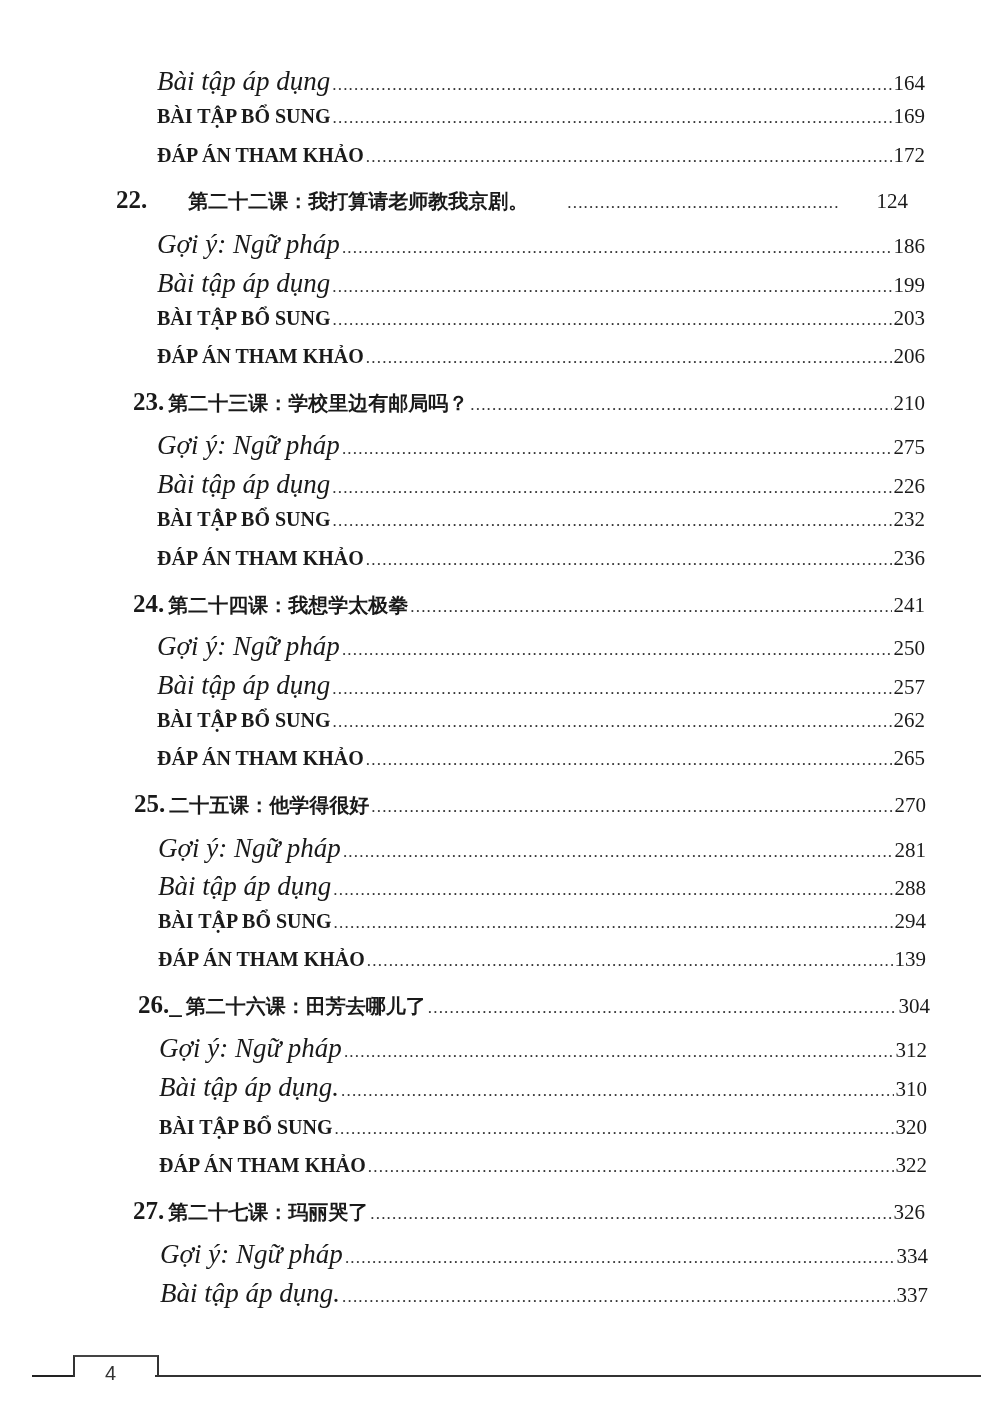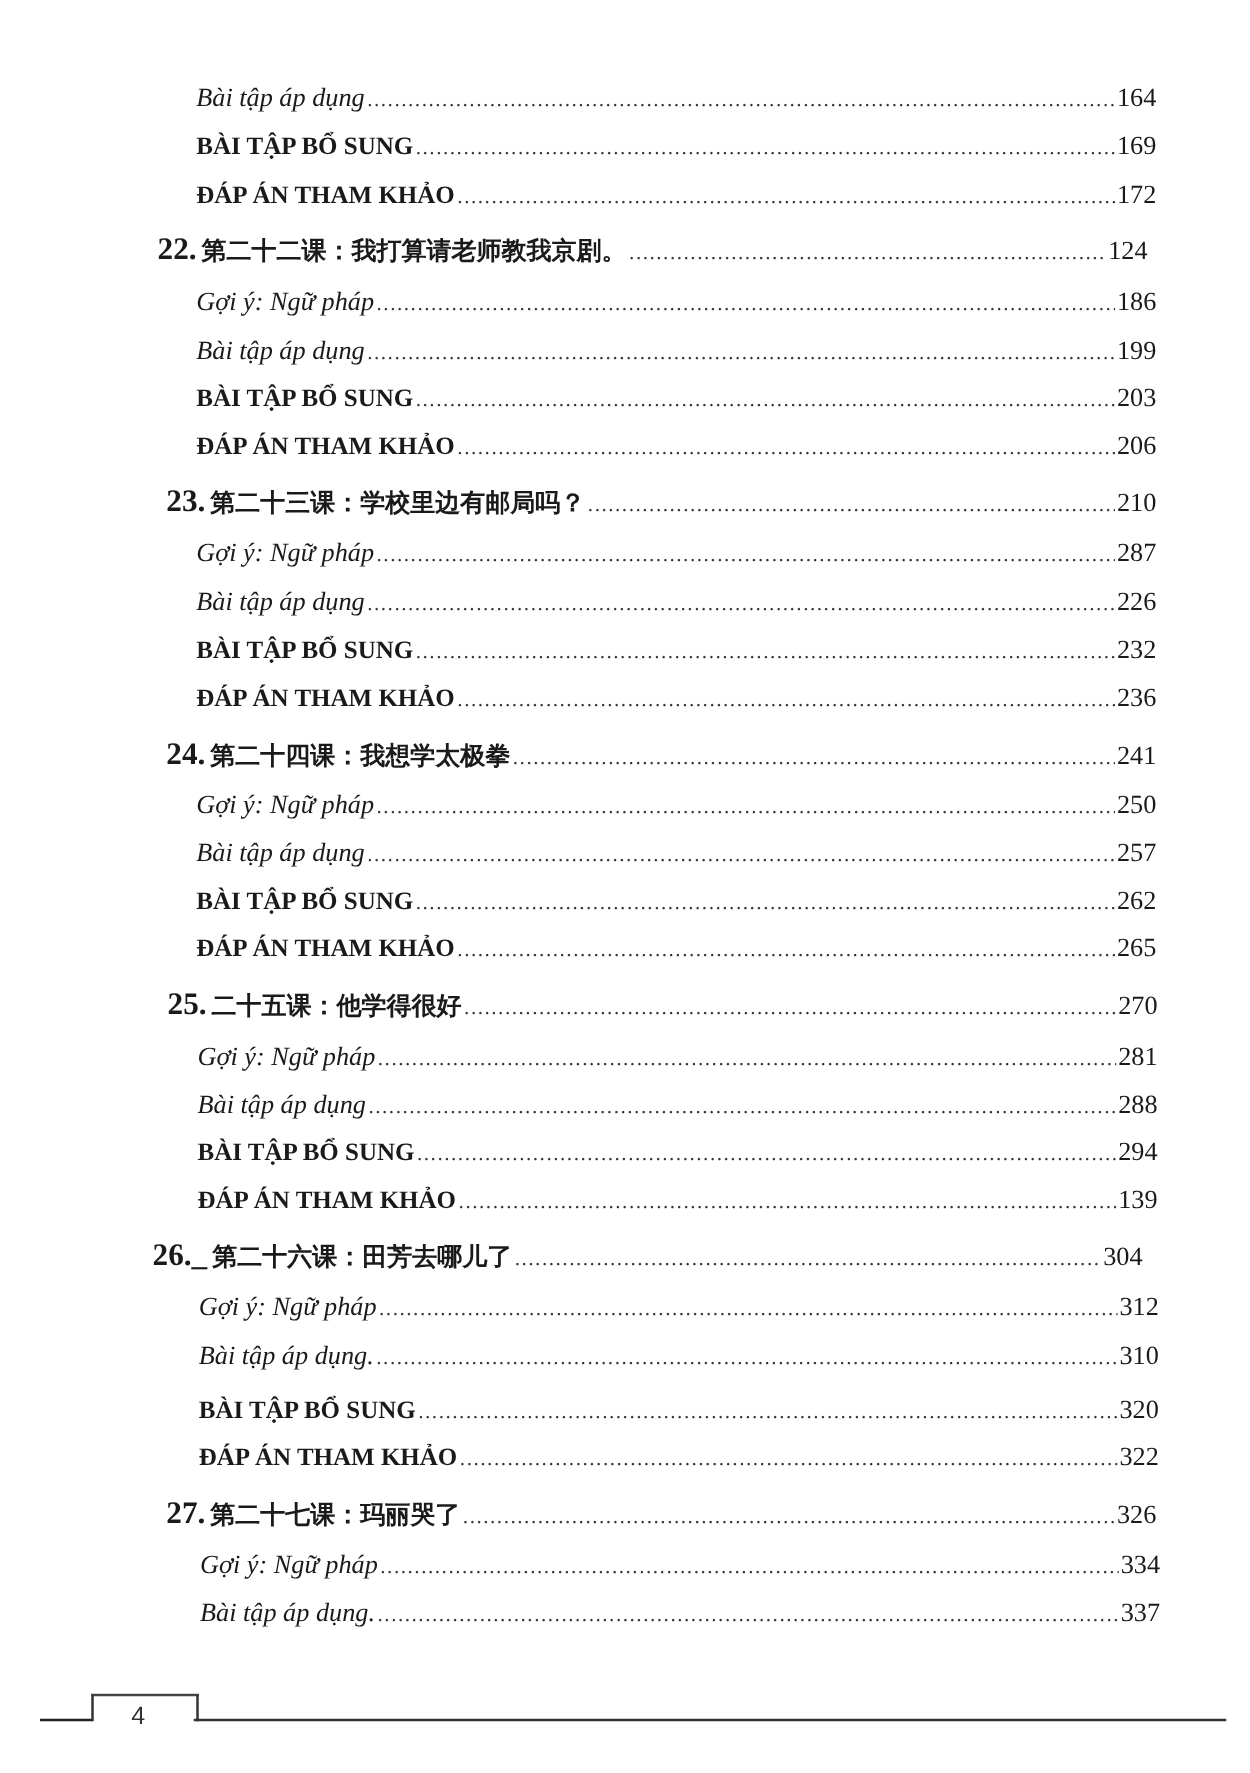--- a/index.html
+++ b/index.html
@@ -8,21 +8,21 @@
   .toc { position: absolute; left: 0; top: 0; width: 1000px; }
   .row { position: absolute; display: flex; align-items: baseline; white-space: nowrap; }
   .row .label { flex: 0 0 auto; }
   .row .leader { flex: 1 1 auto; overflow: hidden; margin: 0 2px; position: relative; }
   .row .leader::before {
     content: "................................................................................................................................................................................................................................................";
     letter-spacing: 1.2px; color: #333; font-weight: normal; font-style: normal;
     font-size: 17px; font-family: "Liberation Serif", serif;
   }
   .row .page { flex: 0 0 auto; font-size: 21px; font-weight: normal; font-style: normal; }
-  .sub-italic .label { font-style: italic; font-size: 21px; font-family: Liberation Serif, serif; }
+  .sub-italic .label { font-style: italic; font-size: 27px; font-family: Liberation Serif, serif; }
   .sub-bold .label { font-weight: bold; font-size: 20px; }
   .lesson .label { font-size: 22px; font-weight: bold; }
   .lesson .num { font-size: 25px; font-weight: bold; margin-right: 4px; }
   .lesson .zh { font-family: "DejaVu Sans", sans-serif; font-weight: bold; font-size: 20px; text-align: center; }
   .footer-line-left { position: absolute; left: 32px; top: 1375px; width: 42px; height: 2px; background: #222; }
   .footer-tab { position: absolute; left: 73px; top: 1355px; width: 82px; height: 20px;
                 border-top: 2px solid #444; border-left: 2px solid #333; border-right: 2px solid #333; }
   .footer-line-right { position: absolute; left: 155px; top: 1375px; width: 826px; height: 2px; background: #333; }
   .footer-page { position: absolute; left: 105px; top: 1362px; font-family: "Liberation Sans", sans-serif; font-size: 20px; color: #333; }
 </style>
@@ -40,21 +40,21 @@
       <span class="label">BÀI TẬP BỔ SUNG</span>
       <span class="leader"></span>
       <span class="page">169</span>
     </div>
   <div class="row sub-bold" style="top:143px;left:157px;width:768px;">
       <span class="label">ĐÁP ÁN THAM KHẢO</span>
       <span class="leader"></span>
       <span class="page">172</span>
     </div>
 
-  <div class="row lesson" style="top:186px;left:126px;width:792px;">
+  <div class="row lesson" style="top:186px;left:116px;width:792px;gap:37px;">
       <span class="num">22.</span>
       <span class="label zh">第二十二课：我打算请老师教我京剧。</span>
       <span class="leader"></span>
       <span class="page">124</span>
     </div>
   <div class="row sub-italic" style="top:229px;left:157px;width:768px;">
       <span class="label">Gợi ý: Ngữ pháp</span>
       <span class="leader"></span>
       <span class="page">186</span>
     </div>
@@ -76,21 +76,21 @@
 
   <div class="row lesson" style="top:388px;left:133px;width:792px;">
       <span class="num">23.</span>
       <span class="label zh">第二十三课：学校里边有邮局吗？</span>
       <span class="leader"></span>
       <span class="page">210</span>
     </div>
   <div class="row sub-italic" style="top:430px;left:157px;width:768px;">
       <span class="label">Gợi ý: Ngữ pháp</span>
       <span class="leader"></span>
-      <span class="page">287</span>
+      <span class="page">275</span>
     </div>
   <div class="row sub-italic" style="top:469px;left:157px;width:768px;">
       <span class="label">Bài tập áp dụng</span>
       <span class="leader"></span>
       <span class="page">226</span>
     </div>
   <div class="row sub-bold" style="top:507px;left:157px;width:768px;">
       <span class="label">BÀI TẬP BỔ SUNG</span>
       <span class="leader"></span>
       <span class="page">232</span>
@@ -148,21 +148,21 @@
       <span class="label">BÀI TẬP BỔ SUNG</span>
       <span class="leader"></span>
       <span class="page">294</span>
     </div>
   <div class="row sub-bold" style="top:947px;left:158px;width:768px;">
       <span class="label">ĐÁP ÁN THAM KHẢO</span>
       <span class="leader"></span>
       <span class="page">139</span>
     </div>
 
-  <div class="row lesson" style="top:991px;left:122px;width:792px;">
+  <div class="row lesson" style="top:991px;left:138px;width:792px;">
       <span class="num">26._</span>
       <span class="label zh">第二十六课：田芳去哪儿了</span>
       <span class="leader"></span>
       <span class="page">304</span>
     </div>
   <div class="row sub-italic" style="top:1033px;left:159px;width:768px;">
       <span class="label">Gợi ý: Ngữ pháp</span>
       <span class="leader"></span>
       <span class="page">312</span>
     </div>

